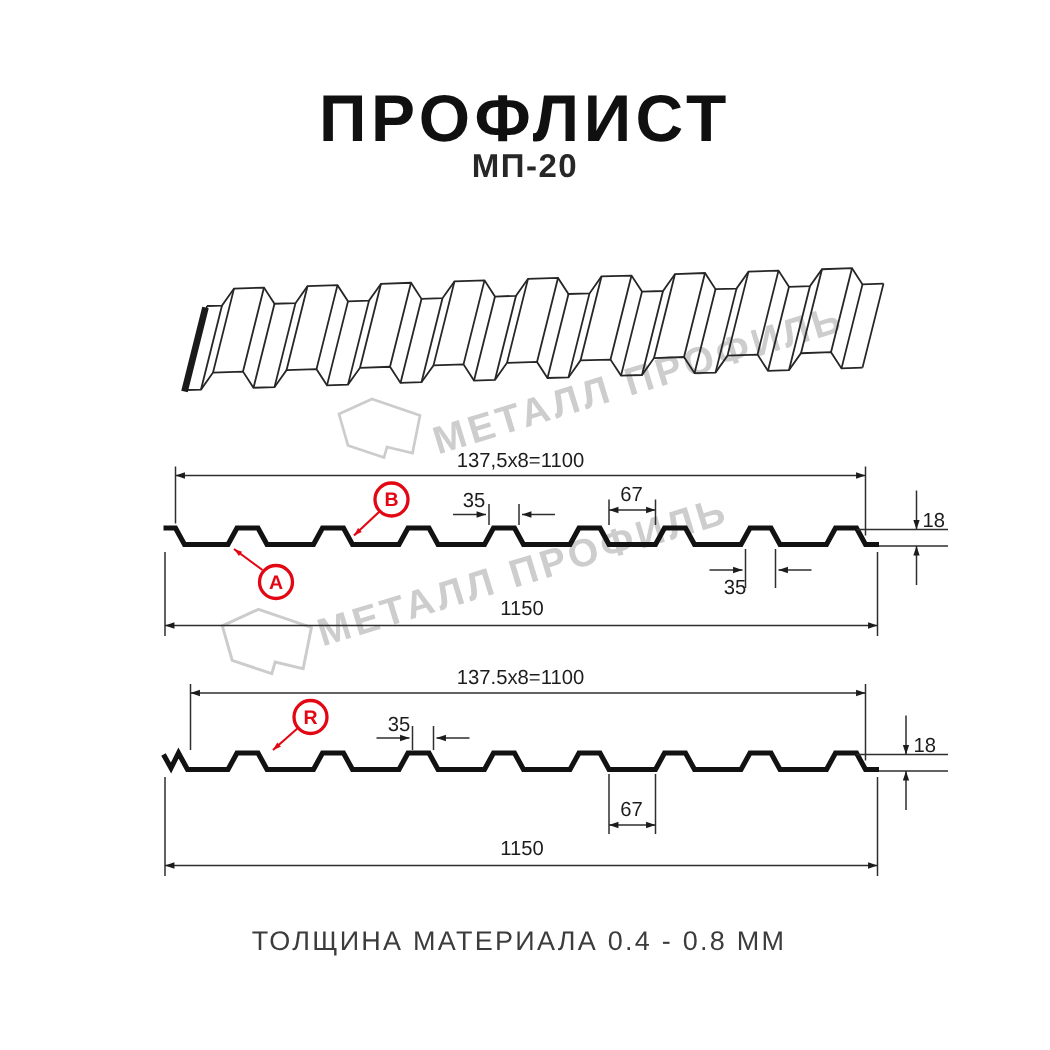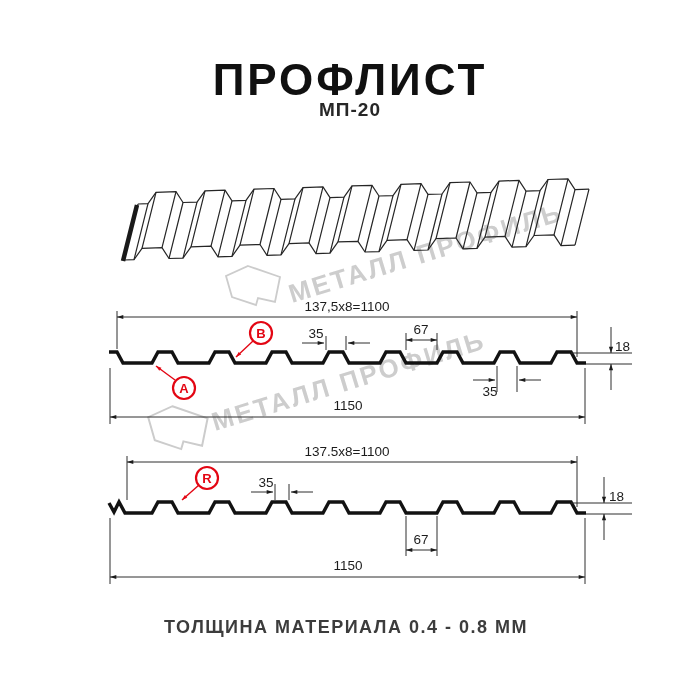--- a/index.html
+++ b/index.html
@@ -1,22 +1,22 @@
 <!DOCTYPE html>
 <html><head>
 <meta charset="utf-8">
 <style>
   html,body{margin:0;padding:0;background:#ffffff;width:700px;height:700px;overflow:hidden;}
   body{font-family:"Liberation Sans", sans-serif;position:relative;}
   .title{position:absolute;top:58px;left:0;width:700px;text-align:center;
          font-size:44px;font-weight:800;letter-spacing:3px;color:#101010;line-height:1;}
   .subtitle{position:absolute;top:100px;left:0;width:700px;text-align:center;
-         font-size:19px;font-weight:600;letter-spacing:1px;color:#272727;line-height:1;}
+         font-size:22px;font-weight:600;letter-spacing:1px;color:#272727;line-height:1;}
   .footer{position:absolute;top:618px;left:0;width:692px;text-align:center;
-         font-size:18px;font-weight:700;letter-spacing:1.5px;color:#3c3c3c;line-height:1;}
+         font-size:18px;font-weight:400;letter-spacing:1.5px;color:#3c3c3c;line-height:1;}
   svg{position:absolute;top:0;left:0;}
   .dimtxt{font-size:13.5px;fill:#1c1c1c;}
   .thin{stroke:#2e2e2e;stroke-width:1;fill:none;}
   .profile{stroke:#121212;stroke-width:3.4;fill:none;stroke-linejoin:miter;}
   .wire{stroke:#262626;stroke-width:1.2;fill:none;}
   .wm{stroke:#cccccc;stroke-width:1.8;fill:none;}
   .wmtxt{font-size:26px;font-weight:700;letter-spacing:2.5px;fill:#cdcdcd;}
   .red{stroke:#e30613;fill:none;}
   .redtxt{font-size:13px;font-weight:700;fill:#e30613;}
 </style>

